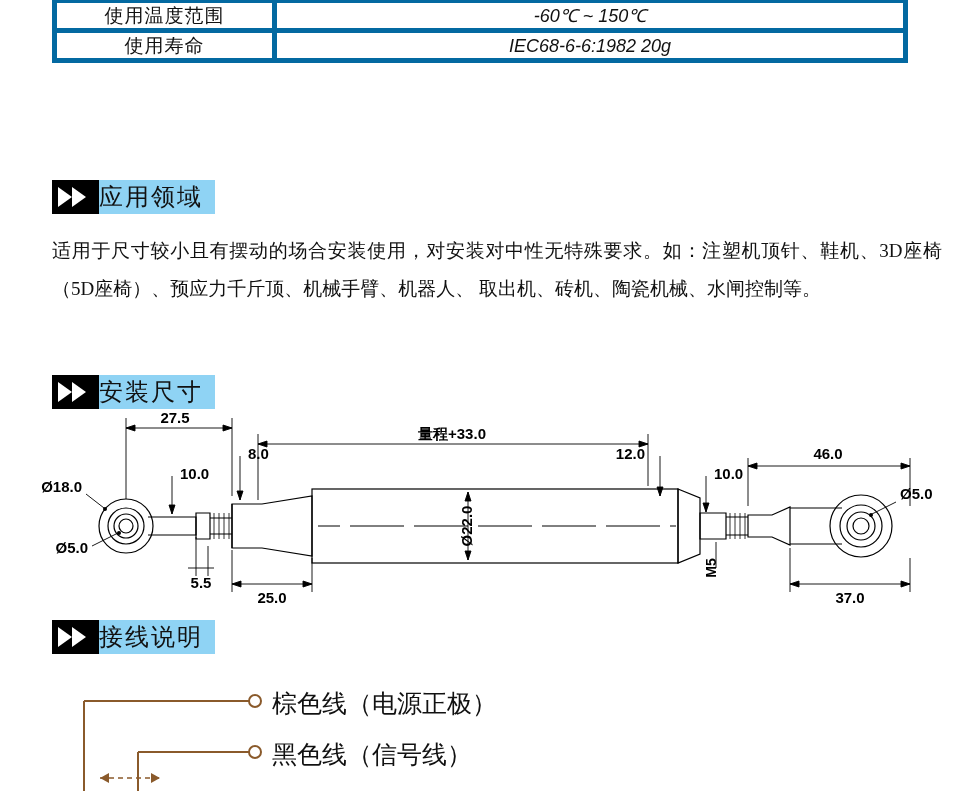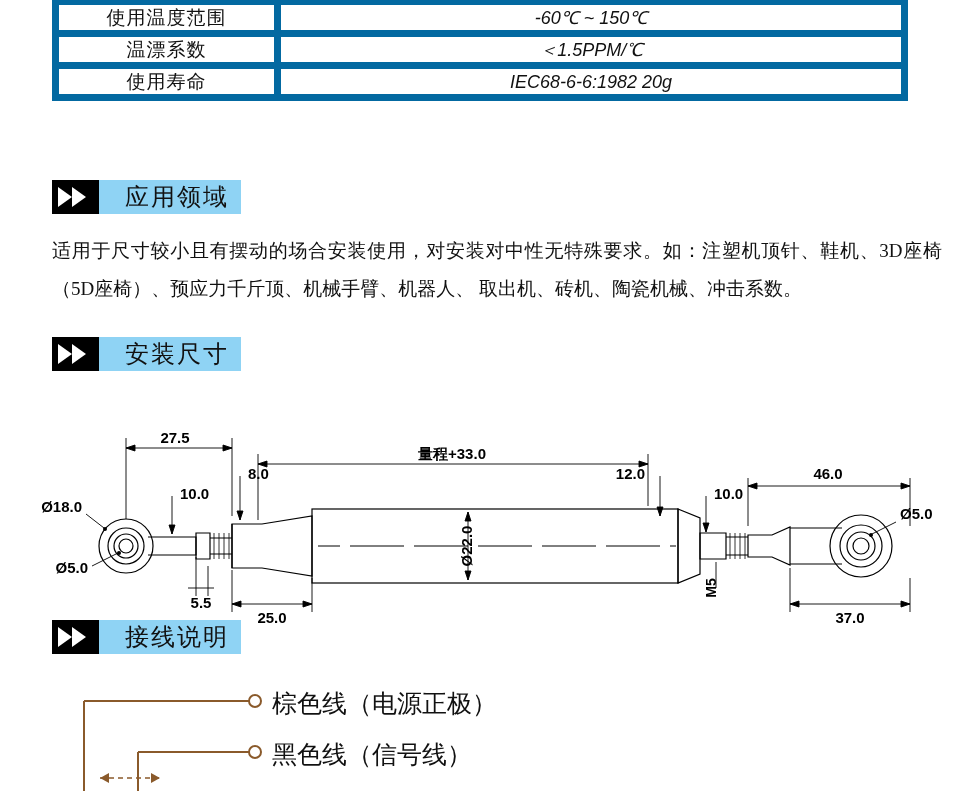--- a/index.html
+++ b/index.html
@@ -19,21 +19,21 @@
   
   .spec-table {
     position: absolute;
     left: 52px;
     top: -2px;
     width: 856px;
     border-collapse: collapse;
     table-layout: fixed;
   }
   .spec-table td {
-    border: 7px solid #0369a1;
+    border: 5px solid #0369a1;
     height: 25px;
     text-align: center;
     vertical-align: middle;
     font-family: "Liberation Serif", serif;
     font-size: 19px;
     line-height: 1;
     padding: 0;
     white-space: nowrap;
   }
   .spec-table td.label {
@@ -62,21 +62,21 @@
     justify-content: center;
     flex: 0 0 auto;
   }
   .chev svg { display: block; }
   .head-label {
     background: #8fd3f4;
     color: #111;
     font-family: "Liberation Serif", serif;
     font-size: 24px;
     line-height: 34px;
-    padding: 0 12px 0 26px;
+    padding: 0 12px 0 0;
     letter-spacing: 2px;
     white-space: nowrap;
   }
 
   
   .para {
     position: absolute;
     left: 52px;
     top: 232px;
     width: 890px;
@@ -84,21 +84,21 @@
     font-size: 19px;
     line-height: 38px;
     color: #111;
     text-align: justify;
   }
 
   
   .drawing {
     position: absolute;
     left: 0;
-    top: 416px;
+    top: 396px;
     width: 814px;
     height: 225px;
   }
   .drawing svg { display: block; }
 
   
   .wiring {
     position: absolute;
     left: 0;
     top: 660px;
@@ -127,45 +127,41 @@
   }
 </style>
 </head>
 <body>
 
 <table class="spec-table">
   <tbody>
     <tr>
       <td class="label">使用温度范围</td>
       <td class="value">-60℃ ~ 150℃</td>
-    </tr>
-    <tr>
-      <td class="label">温漂系数</td>
-      <td class="value">＜1.5PPM/℃</td>
     </tr>
     <tr>
       <td class="label">使用寿命</td>
       <td class="value">IEC68-6-6:1982  20g</td>
     </tr>
   </tbody>
 </table>
 
 <div class="section-head" style="left:52px; top:180px;">
   <div class="chev">
     <svg width="40" height="24" viewBox="0 0 40 24">
       <polygon points="2,2 16,12 2,22" fill="#ffffff"></polygon>
       <polygon points="16,2 30,12 16,22" fill="#ffffff"></polygon>
     </svg>
   </div>
   <div class="head-label">应用领域</div>
 </div>
 
-<div class="para">适用于尺寸较小且有摆动的场合安装使用，对安装对中性无特殊要求。如：注塑机顶针、鞋机、3D座椅（5D座椅）、预应力千斤顶、机械手臂、机器人、 取出机、砖机、陶瓷机械、冲击系数。</div>
-
-<div class="section-head" style="left:52px; top:337px;text-align:right;">
+<div class="para">适用于尺寸较小且有摆动的场合安装使用，对安装对中性无特殊要求。如：注塑机顶针、鞋机、3D座椅（5D座椅）、预应力千斤顶、机械手臂、机器人、 取出机、砖机、陶瓷机械、水闸控制等。</div>
+
+<div class="section-head" style="left:52px; top:375px;text-align:right;">
   <div class="chev">
     <svg width="40" height="24" viewBox="0 0 40 24">
       <polygon points="2,2 16,12 2,22" fill="#ffffff"></polygon>
       <polygon points="16,2 30,12 16,22" fill="#ffffff"></polygon>
     </svg>
   </div>
   <div class="head-label">安装尺寸</div>
 </div>
 
 <div class="drawing">

